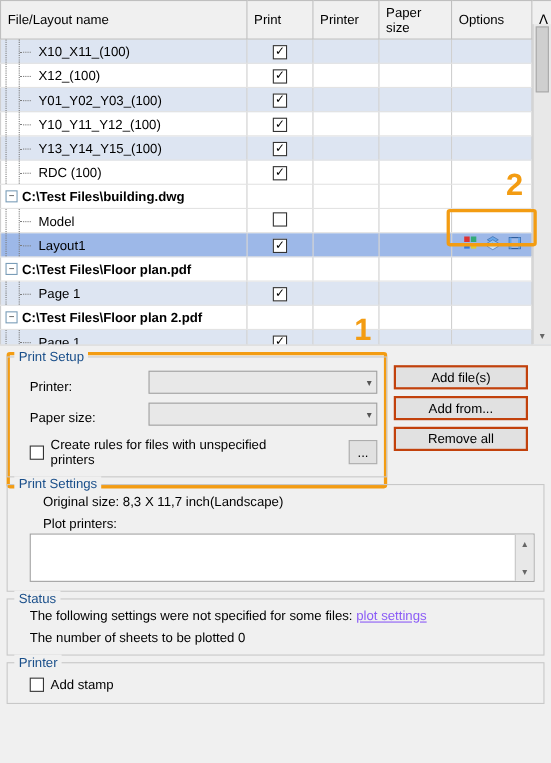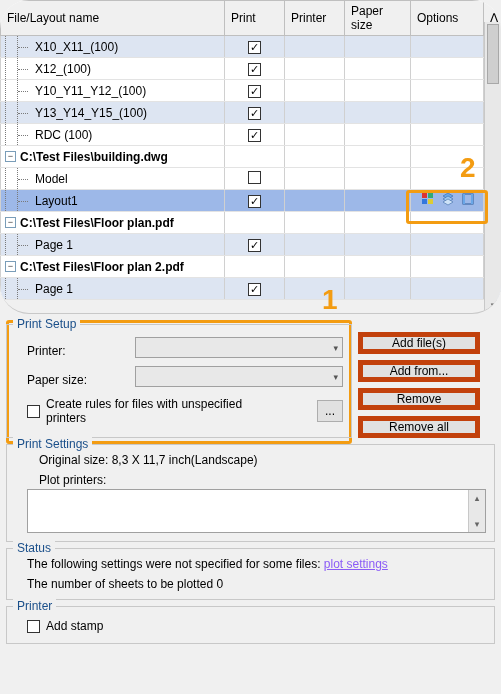--- a/index.html
+++ b/index.html
@@ -1,19 +1,19 @@
 <!DOCTYPE html>
 <html><head>
 <meta charset="utf-8">
 <style>
 * { box-sizing: border-box; margin: 0; padding: 0; font-family: "Segoe UI", Tahoma, sans-serif; font-size: 12px; }
 body { background: #f0f0f0; width: 501px; height: 694px; position: relative; }
 
 
-.grid-wrap { position: relative; border-radius: 29px; }
+.grid-wrap { position: relative; }
 .grid { width: 100%; border-collapse: collapse; table-layout: fixed; background: #fff; }
 .grid th { background: #f0f0f0; border: 1px solid #bfbfbf; text-align: left; padding: 3px 6px; font-weight: normal; height: 22px; }
 .grid td { border-left: 1px solid #d0d0d0; border-right: 1px solid #d0d0d0; border-bottom: 1px solid #e3e3e3; height: 22px; padding: 0 4px; vertical-align: middle; }
 .col-name  { width: 224px; }
 .col-print { width: 60px; }
 .col-printer { width: 60px; }
 .col-paper { width: 66px; }
 .col-opt   { width: 73px; }
 .col-scroll{ width: 18px; }
 
@@ -46,21 +46,21 @@
 .num { position:absolute; font-size:28px; font-weight:bold; color:#f39c12; }
 .num.n1 { left:322px; top:284px; }
 .num.n2 { left:460px; top:152px; }
 
 
 .panel-row { display:flex; padding:4px 6px 0 6px; gap:6px; }
 .fieldset { border:1px solid #c8c8c8; padding:4px 8px 8px 20px; position:relative; }
 .fieldset > .legend { position:absolute; top:-8px; left:6px; background:#f0f0f0; padding:0 4px; color:#1a4f8a; }
 .ps-left { width:346px; }
 .ps-right { width:122px; display:flex; flex-direction:column; gap:6px; padding-top:8px; }
-.btn { height:22px; border:5px solid #c2410c; background:#e1e1e1; display:flex; align-items:center; justify-content:center; cursor:pointer; }
+.btn { height:22px; border:2px solid #c2410c; background:#e1e1e1; display:flex; align-items:center; justify-content:center; cursor:pointer; }
 
 .form-row { display:flex; align-items:flex-end; gap:8px; margin:8px 0 0 0; }
 .form-row label { width:100px; color:#000; }
 .combo { flex:1; height:21px; border:1px solid #a0a0a0; background:#e8e8e8; display:flex; align-items:center; justify-content:flex-end; padding-right:4px; color:#555; }
 .combo .caret { font-size:9px; }
 
 .chk-row { display:flex; align-items:center; gap:6px; margin-top:10px; }
 .ellipsis-btn { width:26px; height:22px; border:1px solid #adadad; background:#e1e1e1; display:flex; align-items:center; justify-content:center; margin-left:auto; cursor:pointer; }
 
 .section { margin:6px 6px 0 6px; }
@@ -113,20 +113,35 @@
           <td></td>
           <td></td>
         </tr>
         <tr class="">
           <td>
             <div class="tree-cell">
               <span class="tree-line"></span>
               <span class="tree-tick"></span>
               <span class="spacer"></span>
               <span>X12_(100)</span>
+            </div>
+          </td>
+          <td class="center"><span class="chk on"></span></td>
+          <td></td>
+          <td></td>
+          <td></td>
+          <td></td>
+        </tr>
+        <tr class="r-alt">
+          <td>
+            <div class="tree-cell">
+              <span class="tree-line"></span>
+              <span class="tree-tick"></span>
+              <span class="spacer"></span>
+              <span>Y01_Y02_Y03_(100)</span>
             </div>
           </td>
           <td class="center"><span class="chk on"></span></td>
           <td></td>
           <td></td>
           <td></td>
           <td></td>
         </tr>
         <tr class="">
           <td>
@@ -323,21 +338,20 @@
     </div>
     <div class="chk-row">
       <span class="chk"></span>
       <span style="max-width:220px;">Create rules for files with unspecified printers</span>
       <div class="ellipsis-btn">...</div>
     </div>
   </div>
   <div class="ps-right">
     <div class="btn">Add file(s)</div>
     <div class="btn">Add from...</div>
-    <div class="btn">Remove</div>
     <div class="btn">Remove all</div>
   </div>
 </div>
 
 <div class="section fieldset" style="padding-top:8px;">
   <span class="legend">Print Settings</span>
   <div class="indent">Original size:  8,3 X 11,7 inch(Landscape)</div>
   <div class="indent" style="margin-top:6px;">Plot printers:</div>
   <div class="plot-box">
     <div class="sb">

